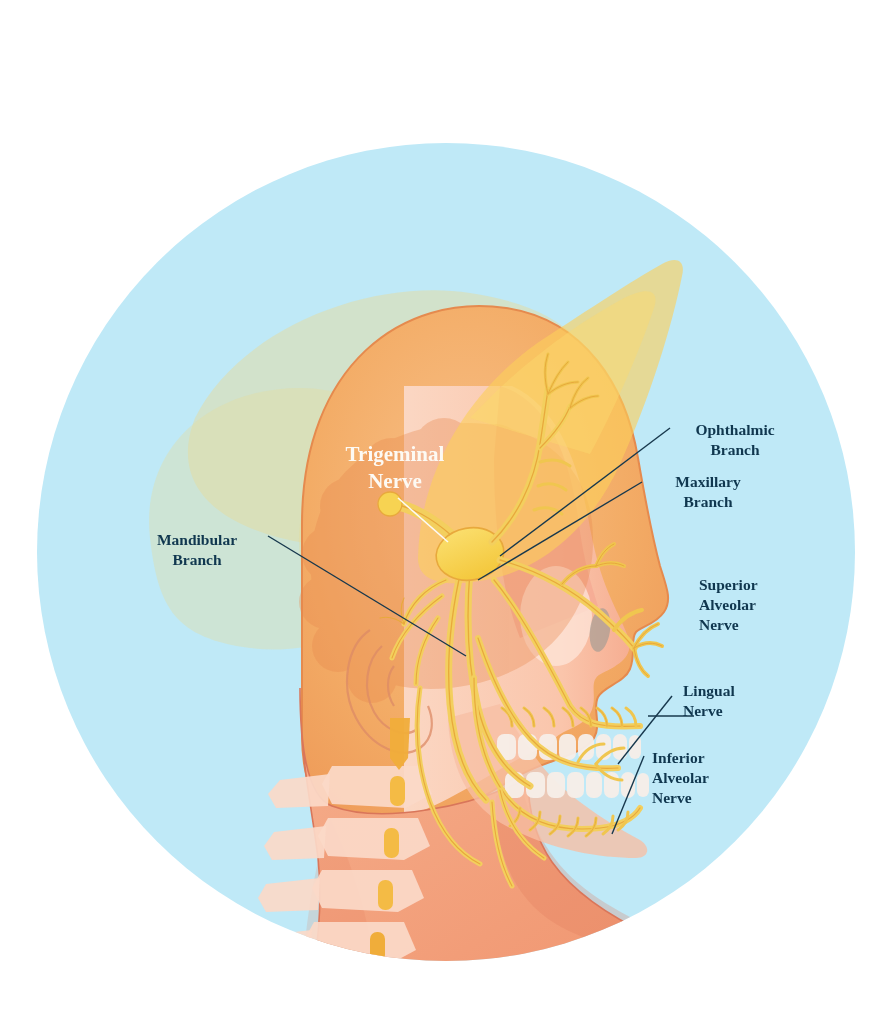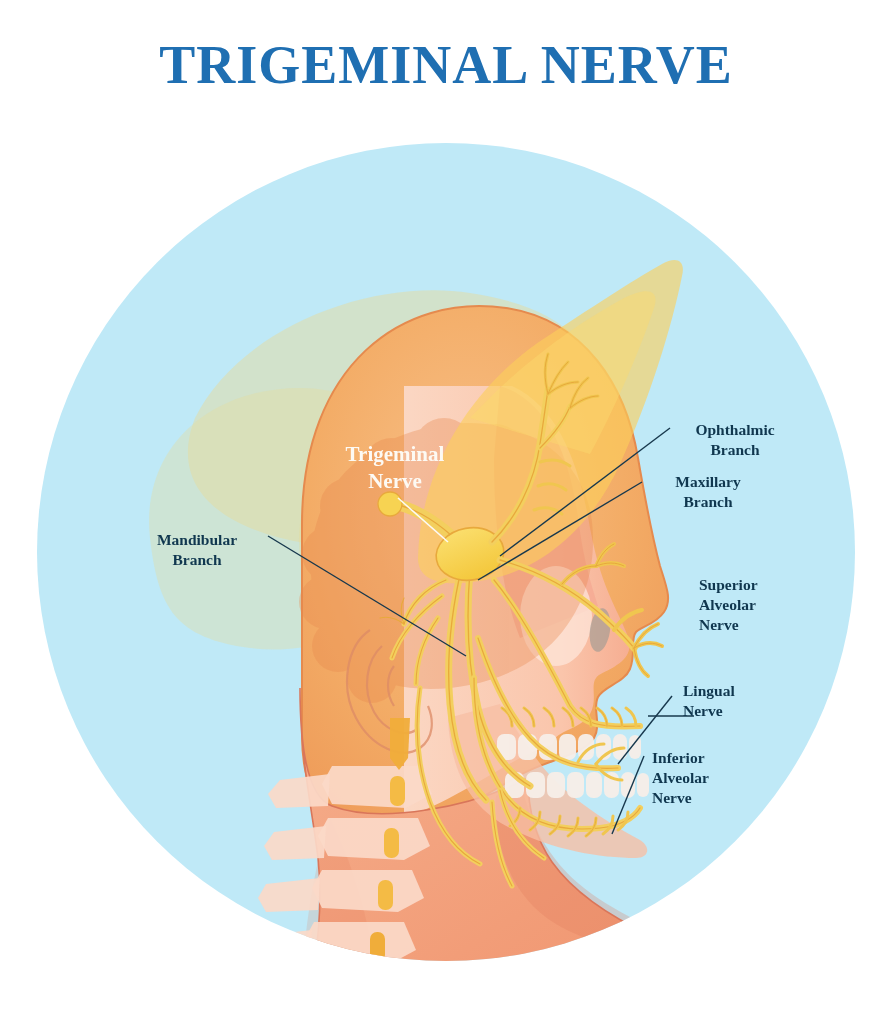--- a/index.html
+++ b/index.html
@@ -67,21 +67,20 @@
     stroke: #fdfaf4;
     stroke-width: 1.6;
     fill: none;
   }
 </style>
 </head>
 <body>
 
 <div id="page">
 
-  <div id="title">TRIGEMINAL NERVE</div>
 
   <div id="figure">
     <svg class="diagram" viewBox="0 0 892 906" xmlns="http://www.w3.org/2000/svg">
       <defs>
         <radialGradient id="gSkull" cx="45%" cy="38%" r="72%">
           <stop offset="0%" stop-color="#f8c088"></stop>
           <stop offset="60%" stop-color="#f3ac66"></stop>
           <stop offset="100%" stop-color="#ee9a58"></stop>
         </radialGradient>
         <linearGradient id="gNeck" x1="0" y1="0" x2="1" y2="1">

